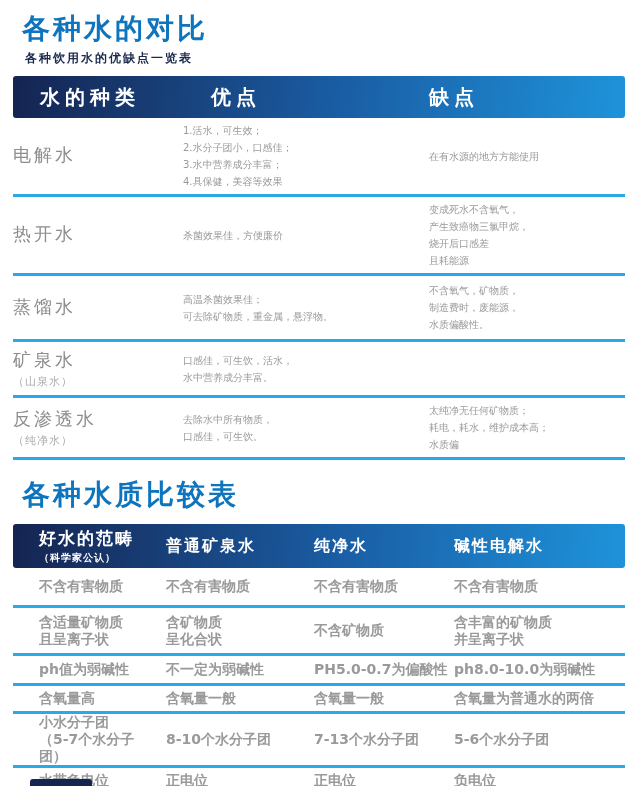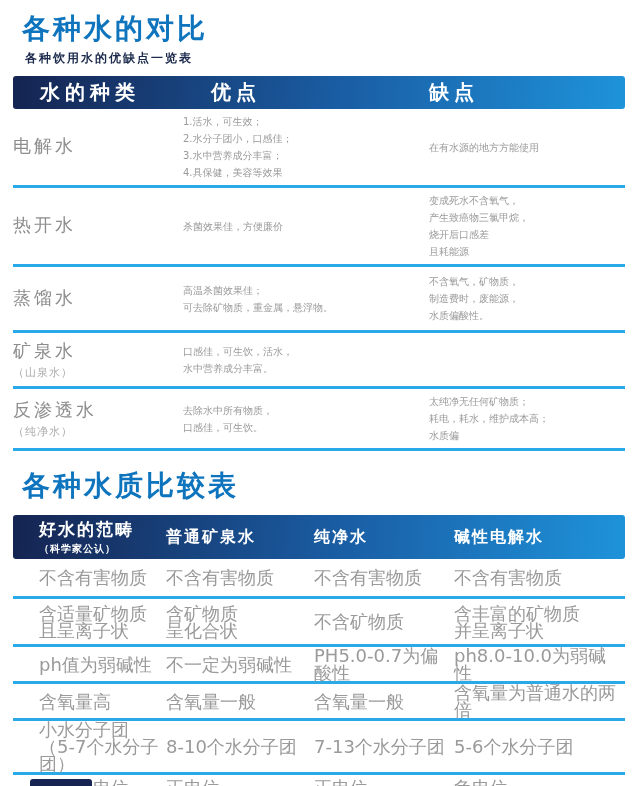--- a/index.html
+++ b/index.html
@@ -19,21 +19,21 @@
   .sec-subtitle {
     margin:2px 0 9px 25px;
     font-size:12px; font-weight:bold; letter-spacing:2px;
     color:var(--subtitle-navy,#1c2b4d);
   }
 
   .tbl { margin:0 13px; }
 
   
   .t1-header {
-    height:33px; display:grid; grid-template-columns:170px 243px 1fr;
+    height:42px; display:grid; grid-template-columns:170px 243px 1fr;
     align-items:center; border-radius:3px;
     background:linear-gradient(95deg,var(--header-gradient-left,#152451) 0%,#1a5fa6 55%,var(--header-gradient-right,#1e93da) 100%);
     color:var(--header-text,#fff); font-weight:bold; font-size:20px; letter-spacing:5px;
   }
   .t1-header .h1c { padding-left:27px; }
   .t1-header .h2c { padding-left:28px; }
   .t1-header .h3c { padding-left:3px; }
 
   .t1-row {
     display:grid; grid-template-columns:170px 243px 1fr;
@@ -75,21 +75,21 @@
     border-bottom:3px solid var(--divider-blue,#2aa9e8);
   }
   .t2-row.q1 { min-height:40px; }
   .t2-row.q2 { min-height:48px; }
   .t2-row.q3 { min-height:30px; }
   .t2-row.q4 { min-height:28px; }
   .t2-row.q5 { min-height:37px; }
   .t2-row.q6 { min-height:28px; }
 
   .t2-cell {
-    font-size:18px; font-weight:normal; line-height:17px;
+    font-size:14px; font-weight:bold; line-height:17px;
     color:var(--cell-gray,#9a9a9a); white-space:pre-line; padding-right:6px;
   }
 
   .next-bar {
     position:absolute; left:30px; bottom:0; width:62px; height:7px;
     background:var(--header-gradient-left,#152451); border-radius:3px 3px 0 0;
   }
 </style>
 </head>
 <body>

